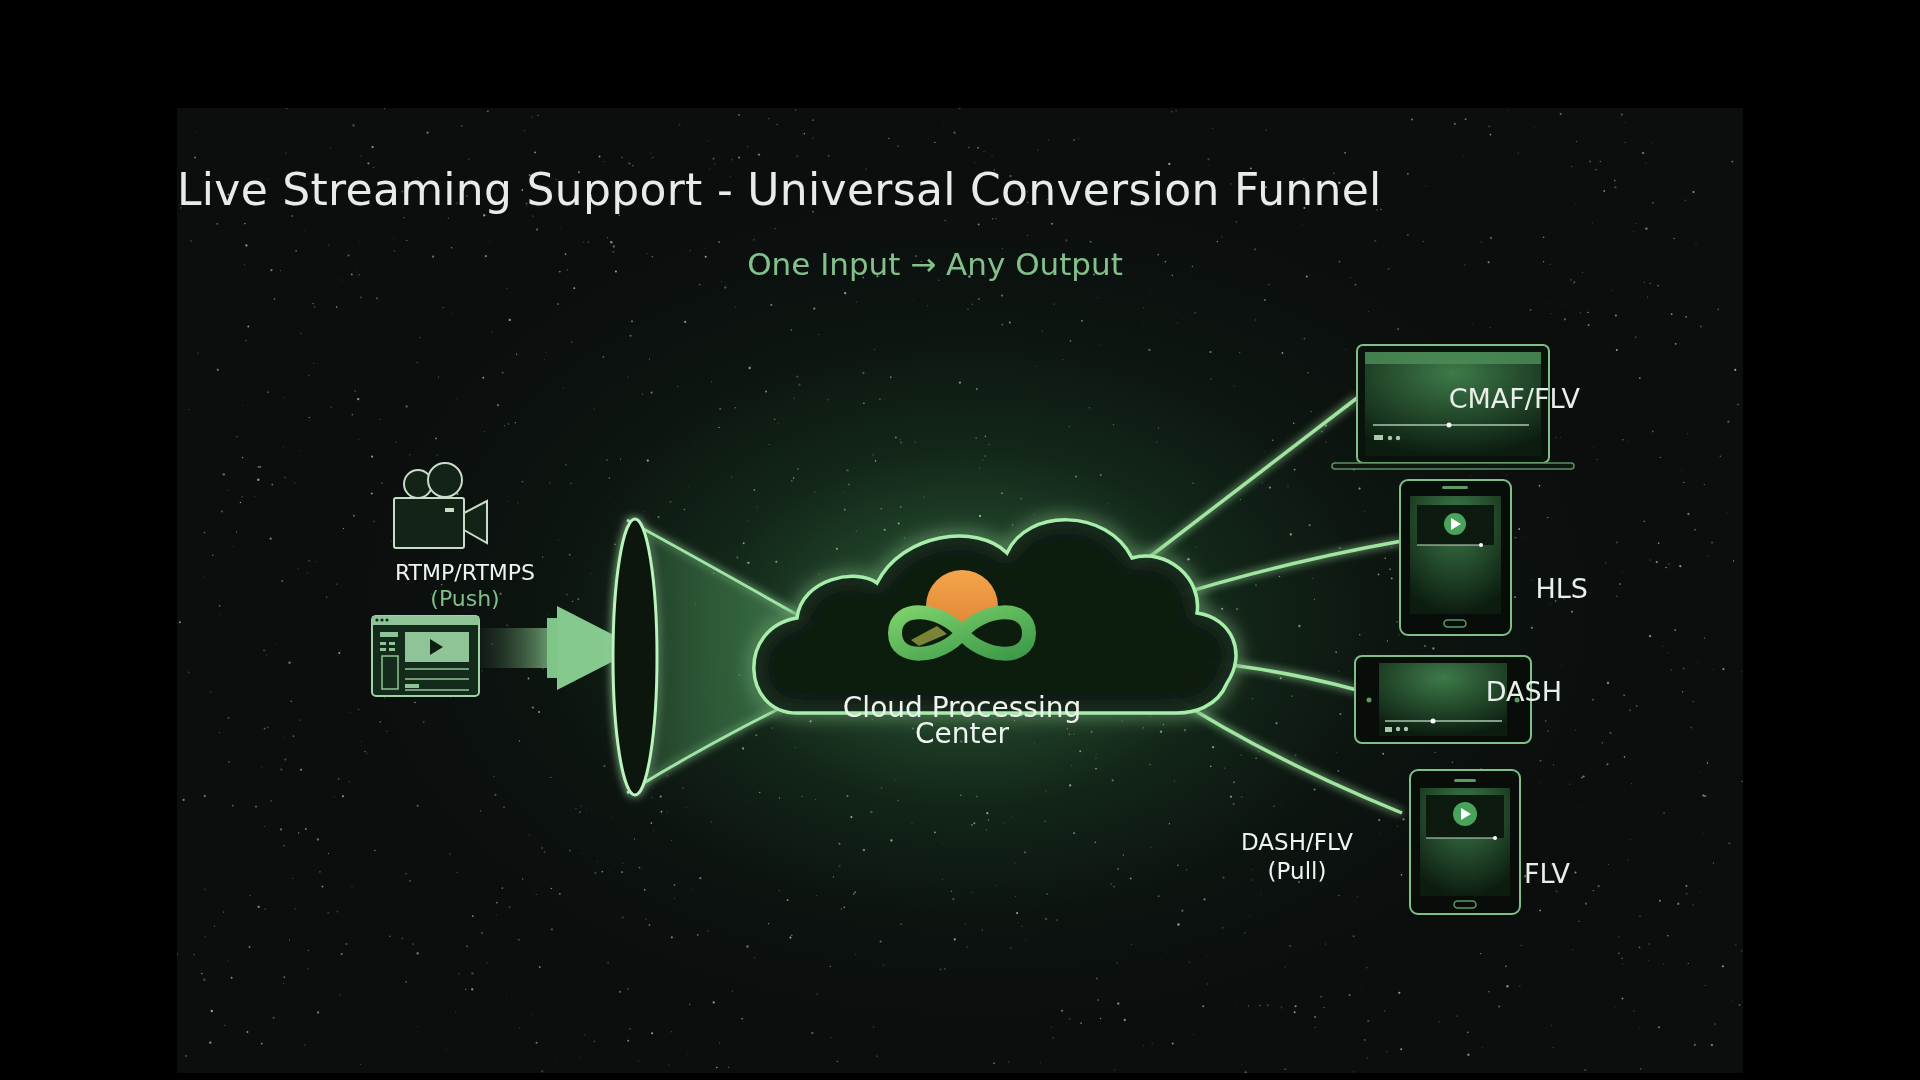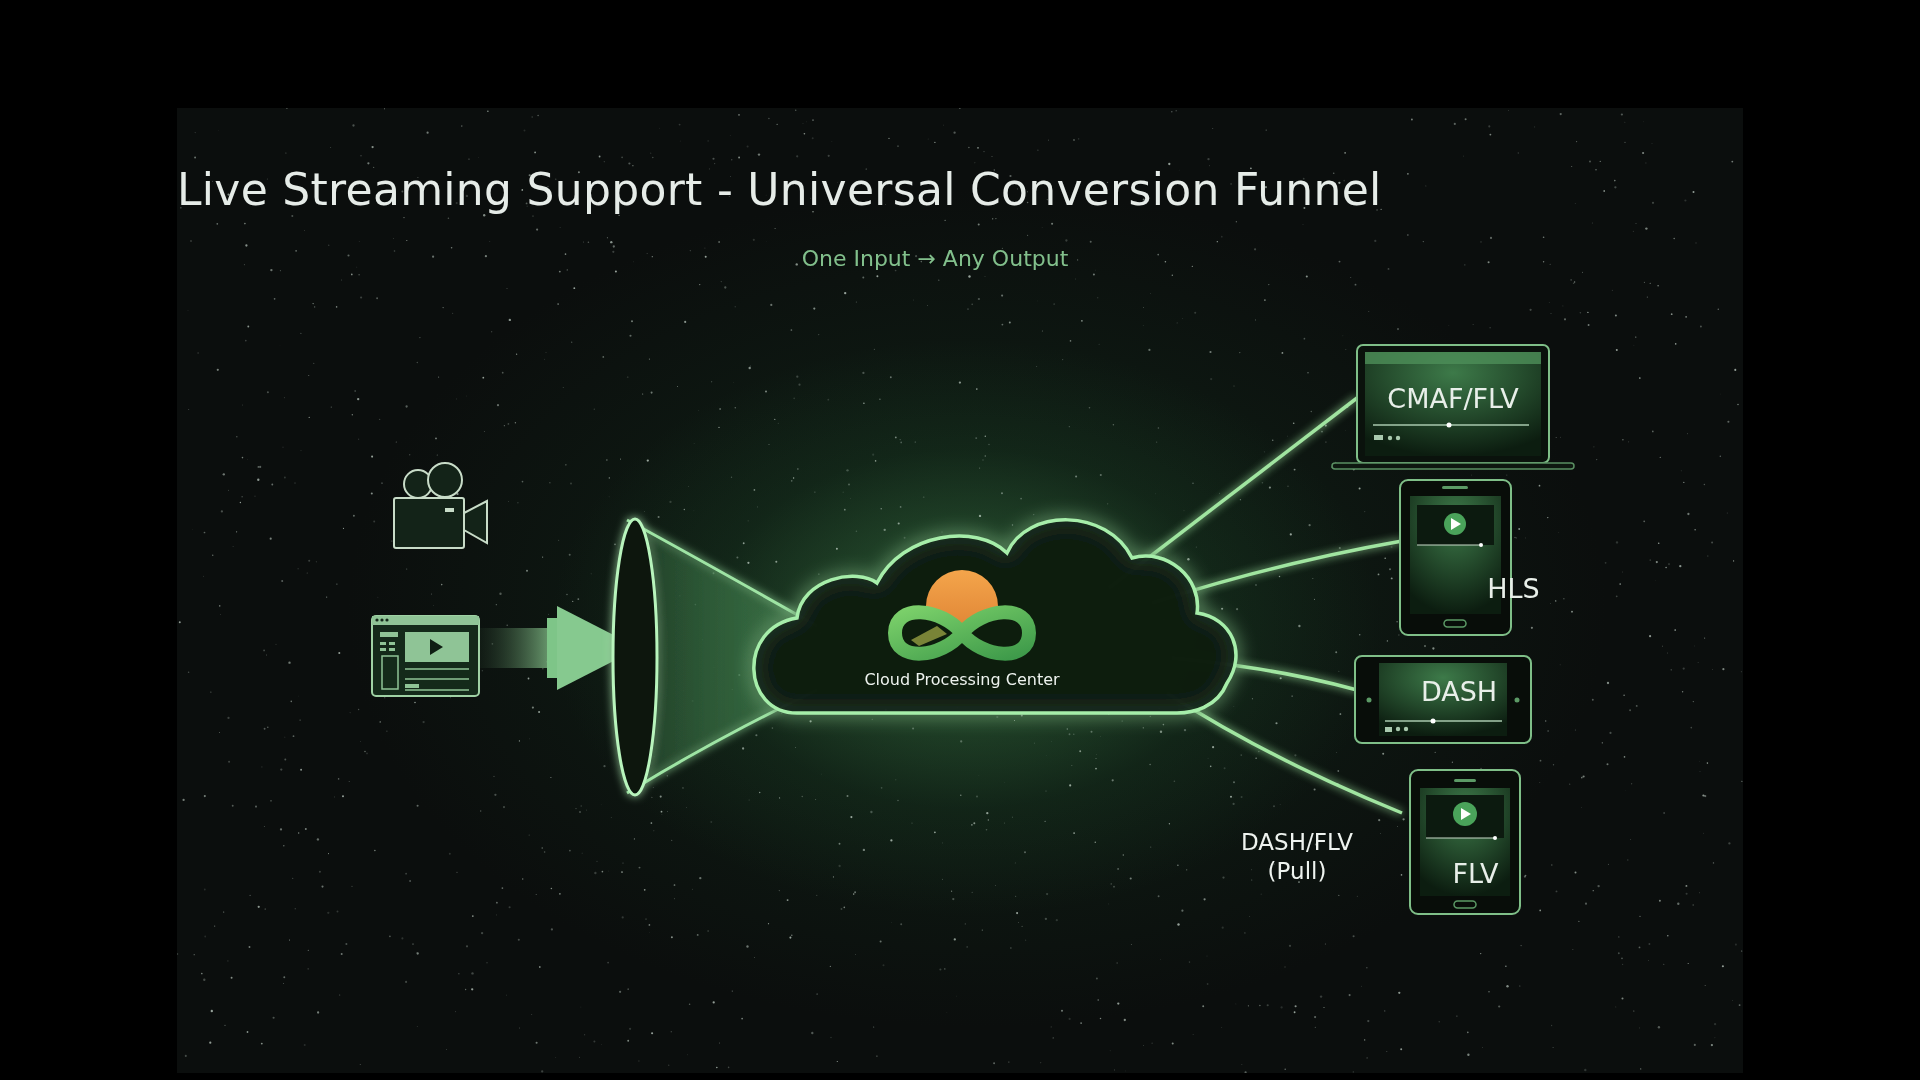--- a/index.html
+++ b/index.html
@@ -8,26 +8,26 @@
   .panel { position: absolute; left: 177px; top: 108px; width: 1566px; height: 965px;
     background:
       radial-gradient(ellipse 520px 360px at 790px 520px, rgba(70,140,80,0.55), rgba(30,70,40,0.25) 50%, rgba(0,0,0,0) 80%),
       radial-gradient(ellipse 900px 600px at 800px 500px, rgba(20,50,30,0.6), rgba(0,0,0,0) 70%),
       #0b0e0d;
     overflow: hidden; }
   .stars { position: absolute; inset: 0; }
   .title { position: absolute; left: 0; right: 0; top: 56px; text-align: left;
     color: #e6ece8; font-size: 44px; letter-spacing: 0.3px; }
   .subtitle { position: absolute; left: 0; right: 0; top: 138px; text-align: center;
-    color: #82c08c; font-size: 22px; margin-left: -50px; }
+    color: #82c08c; font-size: 31px; margin-left: -50px; }
   .lbl { position: absolute; color: #eef3ef; text-align: center; font-size: 22px; line-height: 26px; }
   .lbl .sub { color: #7fbf88; }
   .lbl-out { color: #eef3ef; }
   .diagram { position: absolute; left: 0; top: 0; }
-  .device-label { position: absolute; color: #e8efe9; font-size: 27px; text-align: center; }
+  .device-label { position: absolute; color: #e8efe9; font-size: 27px; text-align: right; margin-left: 39px; }
 </style>
 </head>
 <body>
 
 <div class="panel">
 
   <svg class="stars" width="1566" height="965">
     <g fill="#c8d6cc" id="starg">
         <circle cx="151.3" cy="804.8" r="1.15" opacity="0.17"></circle>
         <circle cx="18.1" cy="49.4" r="0.99" opacity="0.50"></circle>
@@ -1589,22 +1589,26 @@
       <rect x="1243" y="680" width="90" height="108" fill="url(#screenRad)"></rect>
       <rect x="1249" y="687" width="78" height="43" fill="#0c1a0f"></rect>
       <circle cx="1288" cy="706" r="12" fill="#4aa35a"></circle>
       <polygon points="1284,700 1284,712 1294,706" fill="#ffffff"></polygon>
       <line x1="1249" y1="730" x2="1318" y2="730" stroke="#c8dac9" stroke-width="1"></line>
       <circle cx="1318" cy="730" r="2" fill="#ffffff"></circle>
       <rect x="1277" y="793" width="22" height="7" rx="3.5" fill="none" stroke="#5c9a66" stroke-width="1.5"></rect>
     </g>
   </svg>
 
-
-  <div class="lbl" style="left:630px; top:559px; width:310px; font-size:16px;">Cloud Processing Center</div>
+  <div class="lbl" style="left:203px; top:452px; width:170px;">
+    <div>RTMP/RTMPS</div>
+    <div class="sub">(Push)</div>
+  </div>
+
+  <div class="lbl" style="left:630px; top:587px; width:310px; font-size:28px;">Cloud Processing Center</div>
 
   <div class="device-label" style="left:1188px; top:275px; width:176px;">CMAF/FLV</div>
   <div class="device-label" style="left:1301px; top:465px; width:71px;">HLS</div>
   <div class="device-label" style="left:1218px; top:568px; width:128px;">DASH</div>
   <div class="device-label" style="left:1243px; top:750px; width:111px;">FLV</div>
 
   <div class="lbl lbl-out" style="left:1040px; top:720px; width:160px; font-size:23px; line-height:29px;">
     <div>DASH/FLV</div>
     <div>(Pull)</div>
   </div>

